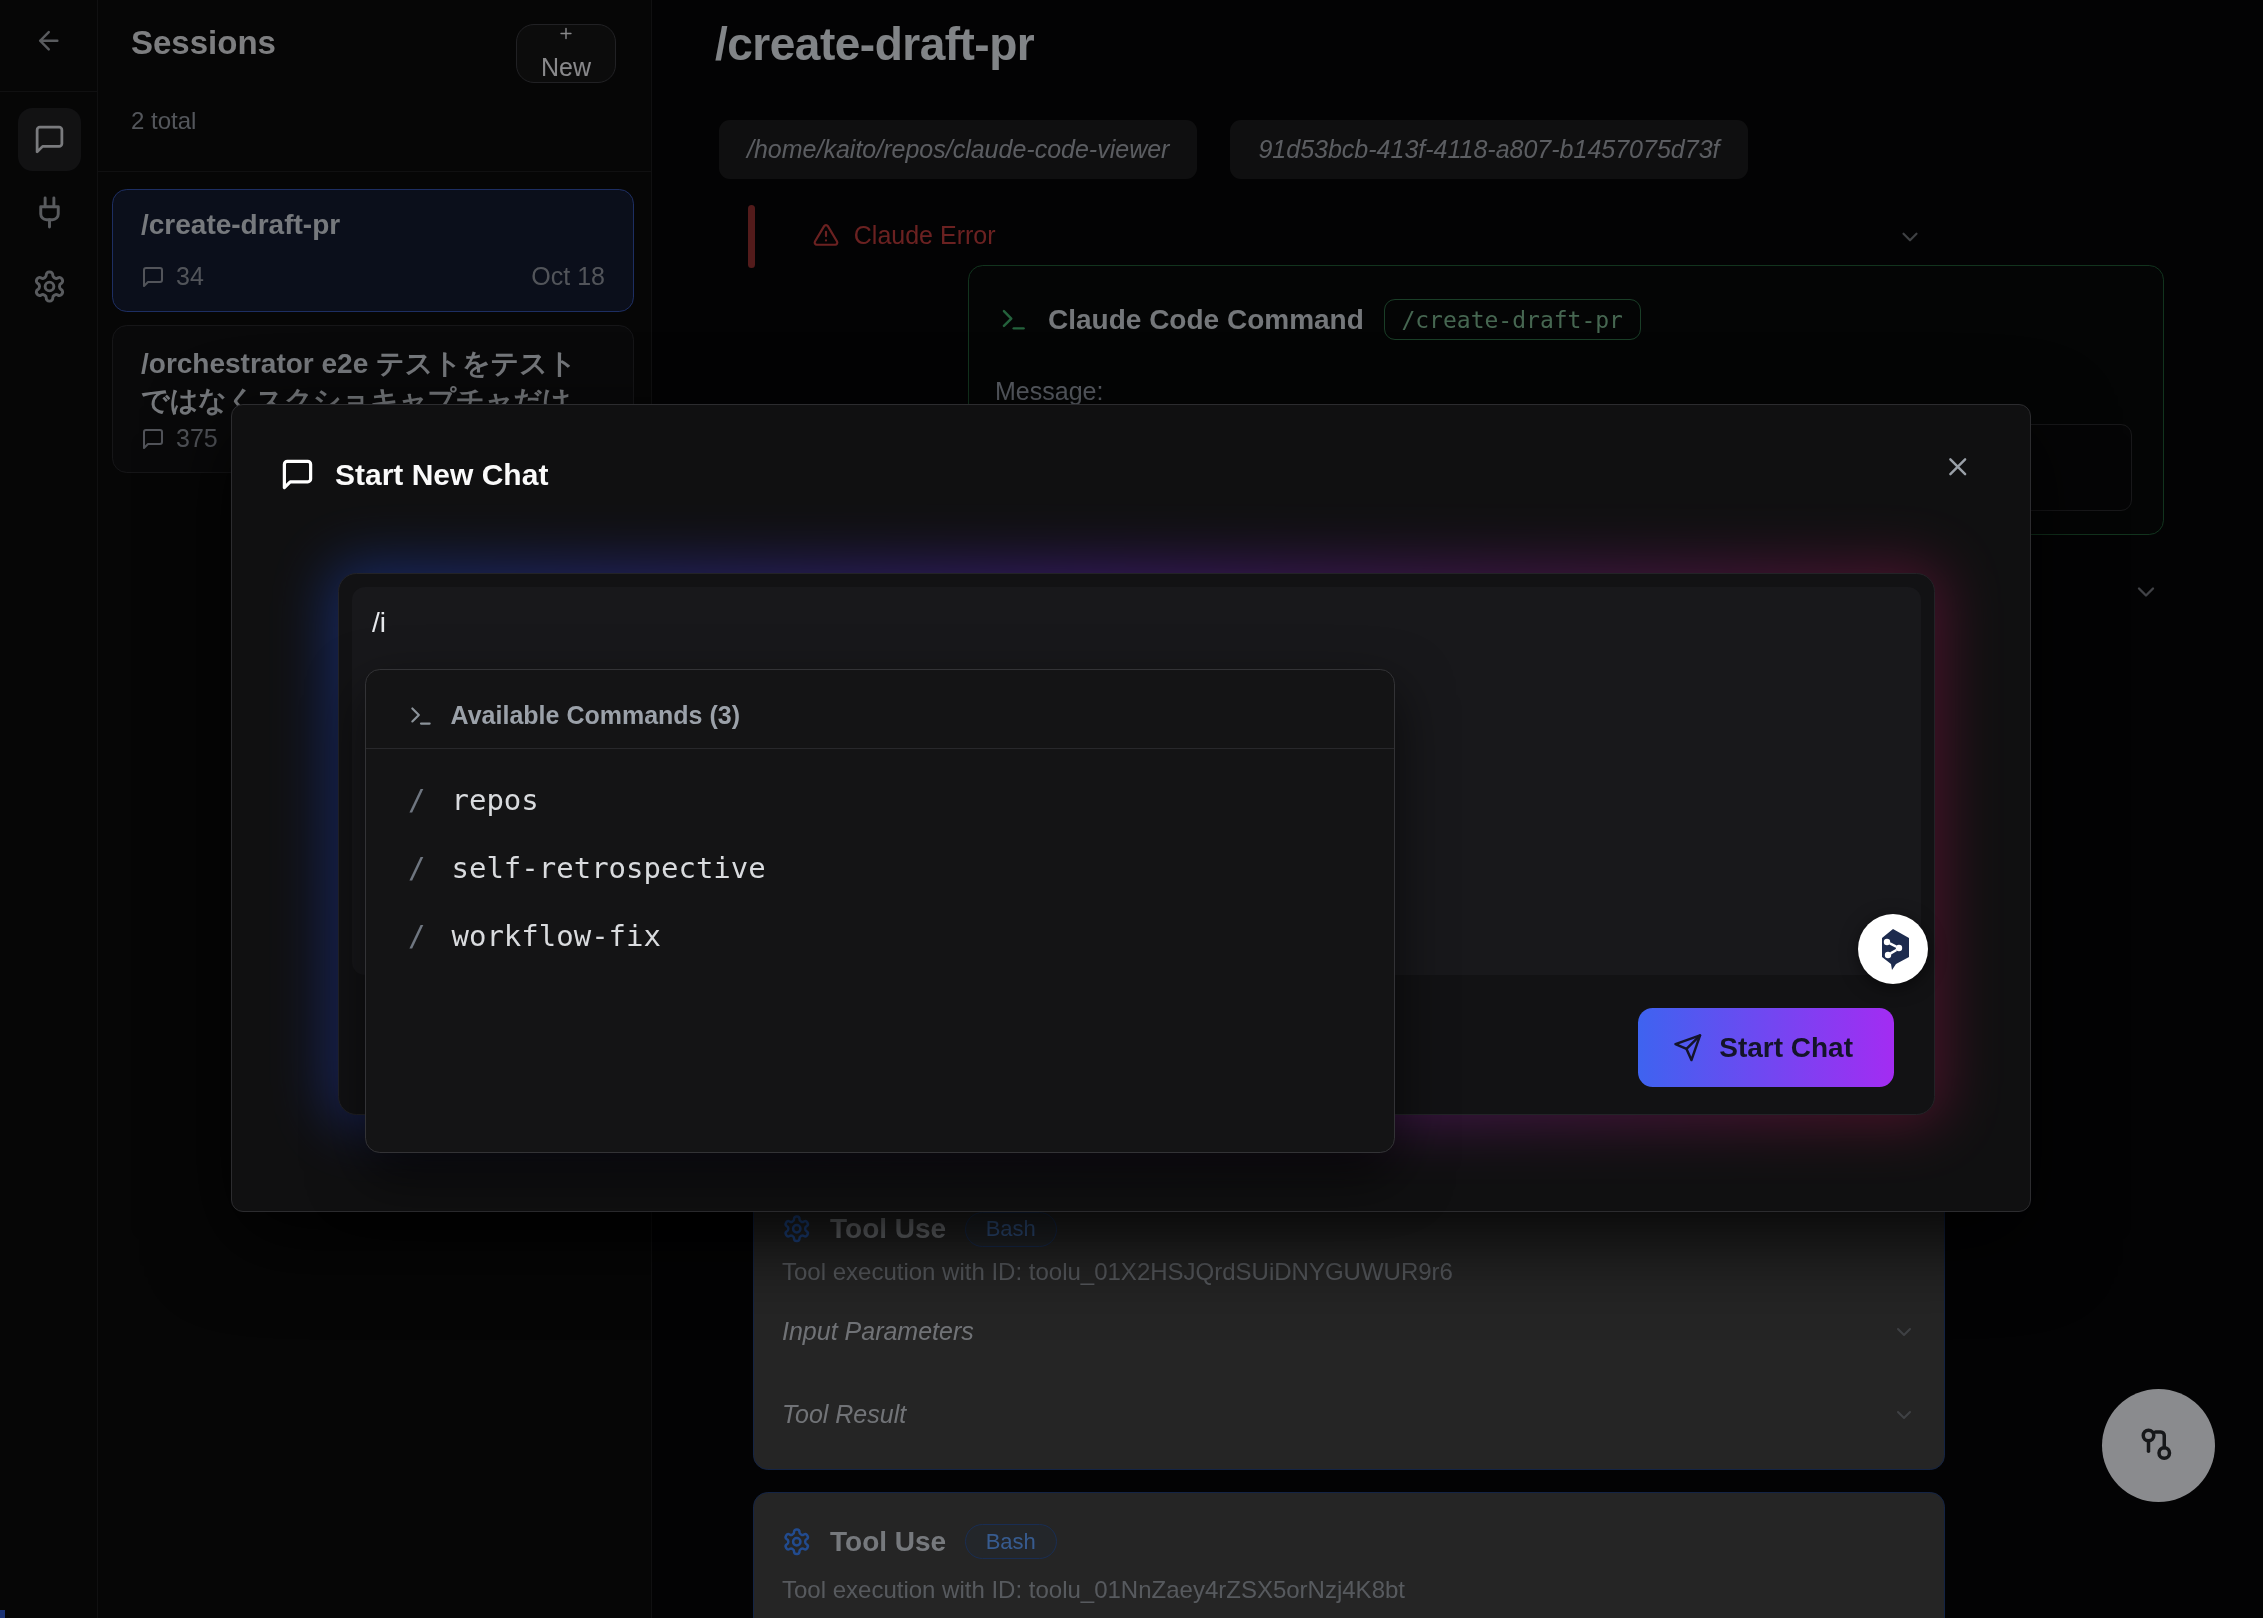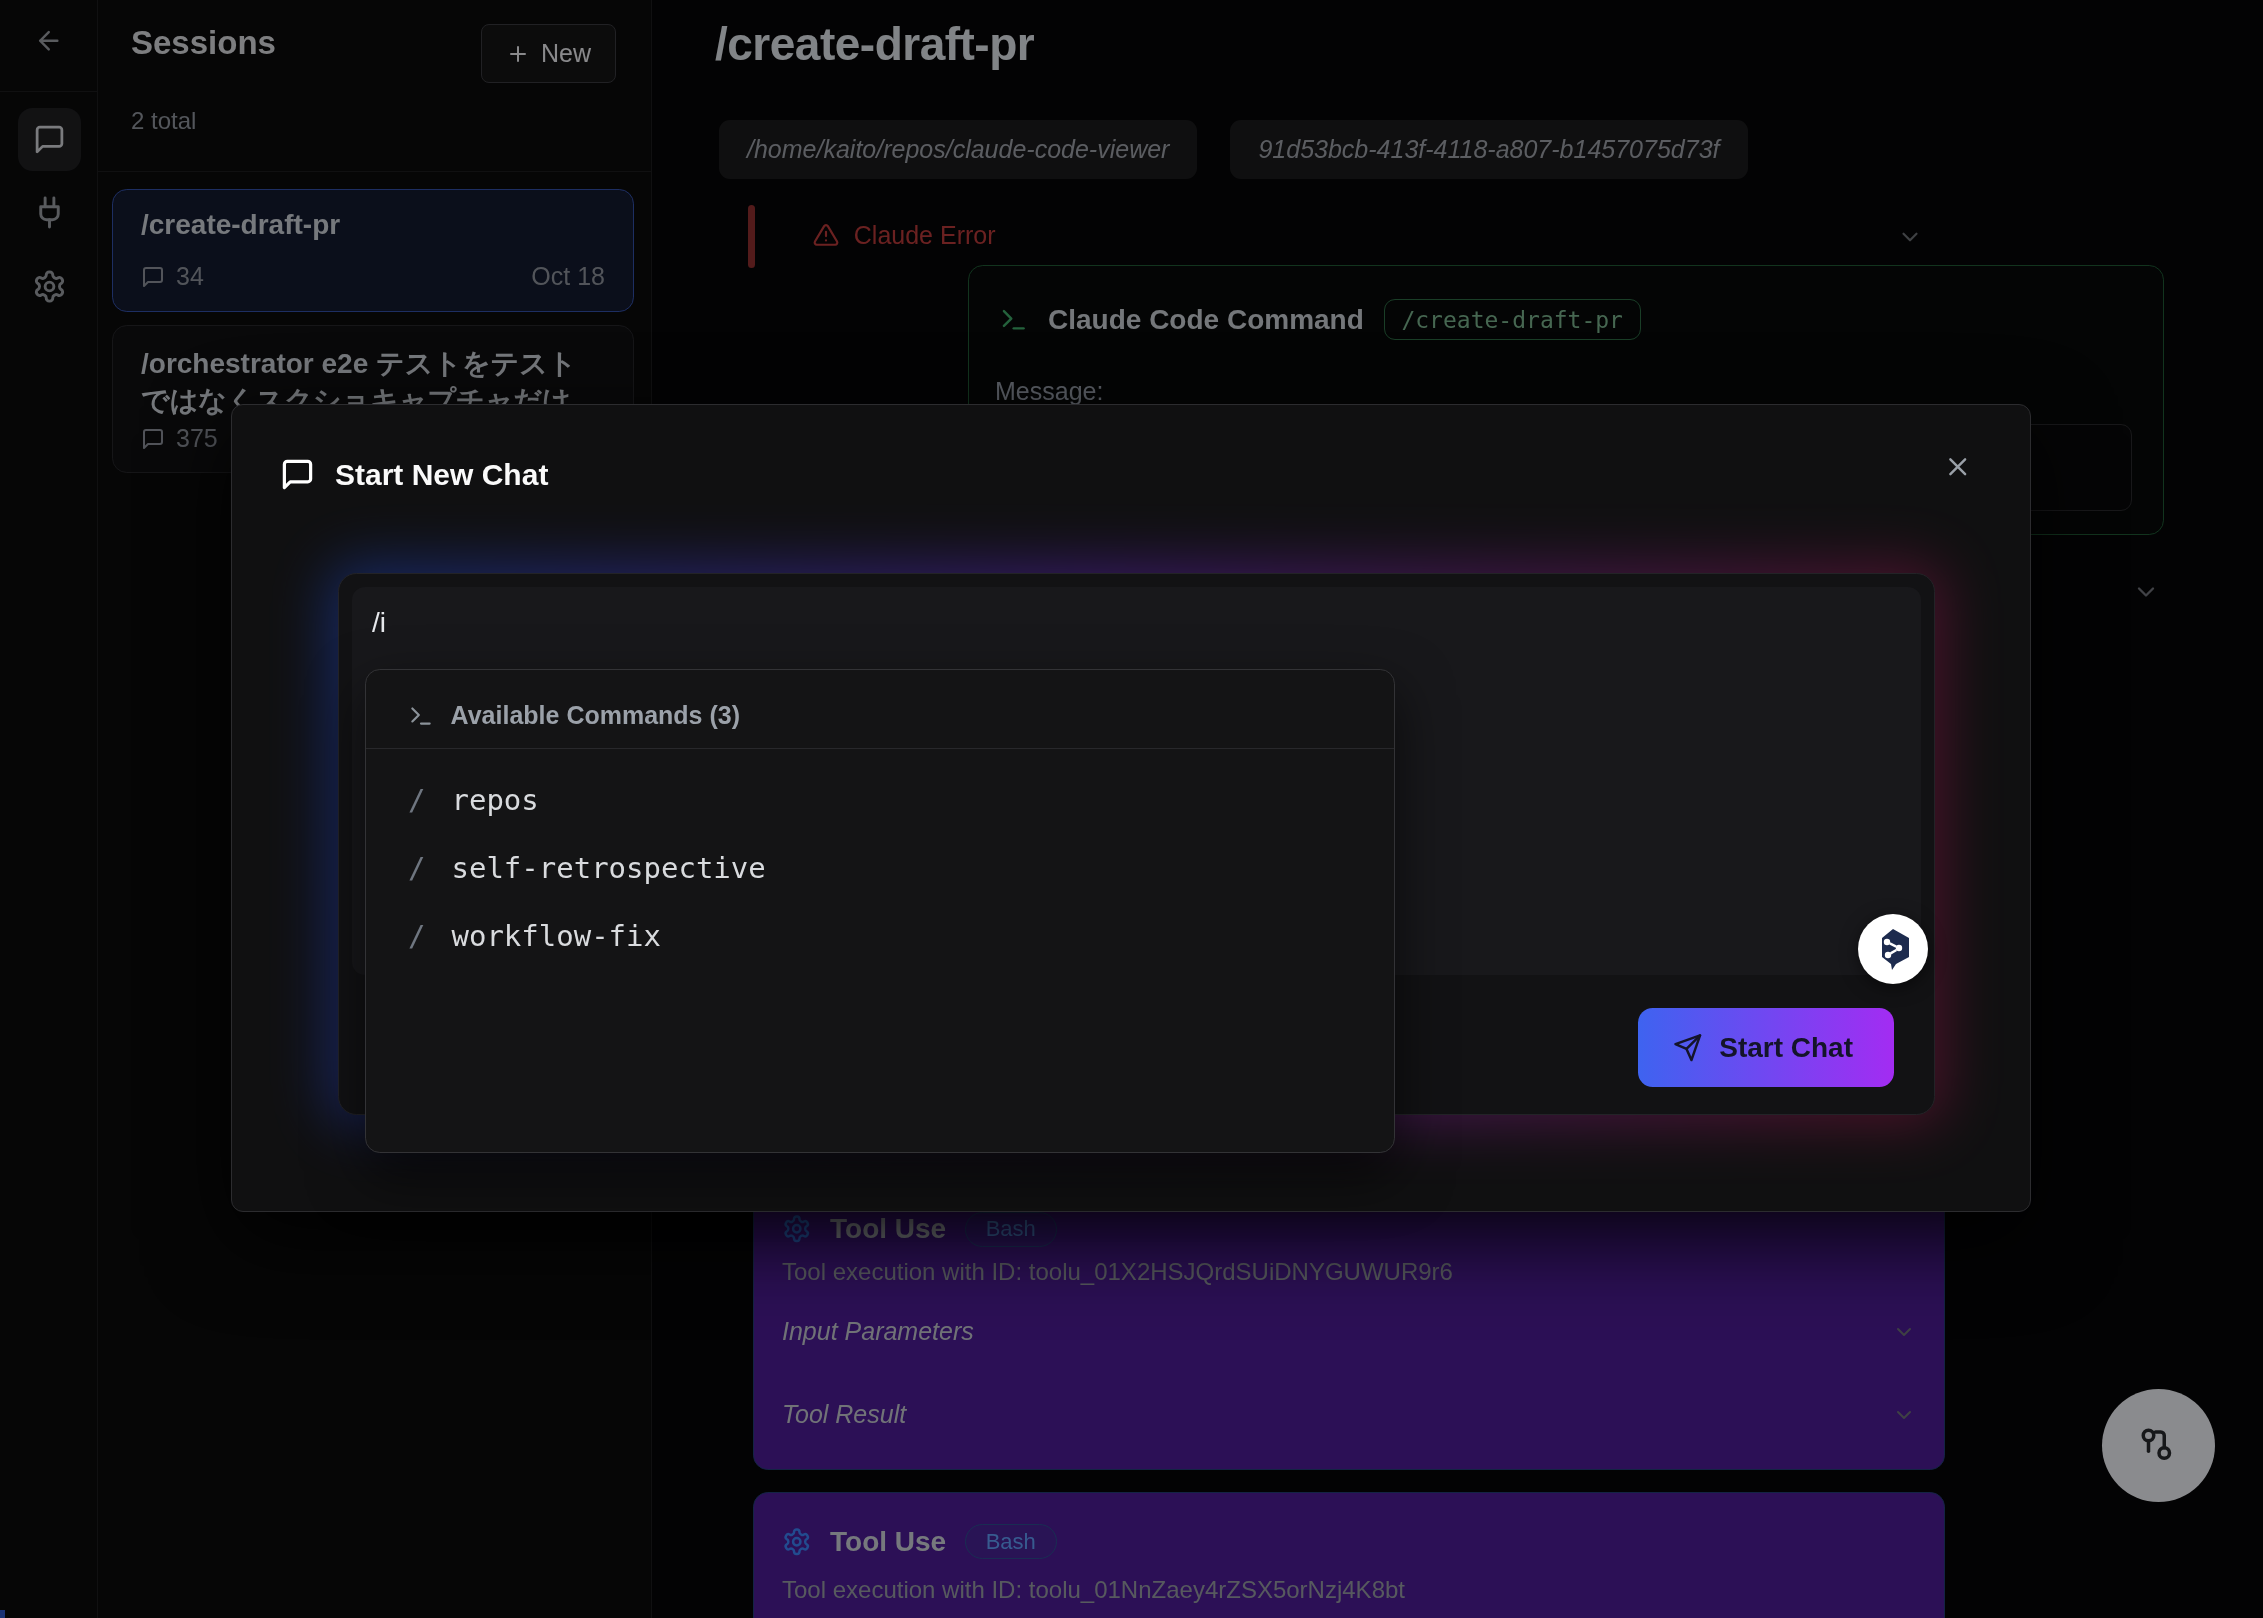--- a/index.html
+++ b/index.html
@@ -13,21 +13,21 @@
 
   
   .rail { left:0; top:0; width:98px; height:100%; background:#0b0b0c; border-right:0.9px solid #1c1c1e; z-index:1; }
   .rail-btn { position:absolute; left:27px; width:44px; height:44px; display:flex; align-items:center; justify-content:center; color:#9a9da3; cursor:pointer; }
   .rail-divider { position:absolute; left:0; top:91px; width:100%; height:0.9px; background:#1c1c1e; }
   .rail-active { position:absolute; left:17.5px; top:108px; width:63px; height:63px; border-radius:14.8px; background:#1f1f22; display:flex; align-items:center; justify-content:center; color:#d3d5d9; cursor:pointer; }
 
   
   .sessions { left:98px; top:0; width:554px; height:100%; background:#0b0b0c; border-right:0.9px solid #1c1c1e; z-index:1; }
   .sessions-title { position:absolute; left:33px; top:24px; font-size:33px; font-weight:700; color:#d8d9dc; }
-  .new-btn { position:absolute; right:35px; top:24px; height:59px; padding:0 24px; display:flex; align-items:center; gap:11px; background:#151516; border:0.9px solid #3a3a3e; border-radius:8px; color:#ececf0; font-size:25px; cursor:pointer; }
+  .new-btn { position:absolute; right:35px; top:24px; height:59px; padding:0 24px; display:flex; align-items:center; gap:11px; background:#151516; border:0.9px solid #3a3a3e; border-radius:18px; color:#ececf0; font-size:25px; cursor:pointer;flex-direction:column; }
   .sessions-count { position:absolute; left:33px; top:107px; font-size:24px; color:#90959d; }
   .sessions-divider { position:absolute; left:0; top:171px; width:100%; height:0.9px; background:#1c1c1e; }
   .sess-card { position:absolute; left:14px; width:522px; border-radius:14.8px; cursor:pointer; }
   .sess-card.selected { top:189px; height:123px; background:#141b2f; border:1.8px solid #3350a9; }
   .sess-card.plain { top:325px; height:148px; background:#111112; border:0.9px solid #26262a; }
   .sess-title { position:absolute; left:28px; top:18.5px; right:28px; font-size:28px; font-weight:600; color:#ccd0d7; white-space:nowrap; overflow:hidden; }
   .sess-title.two-line { white-space:normal; line-height:1.35; display:-webkit-box; -webkit-line-clamp:2; -webkit-box-orient:vertical; }
   .sess-meta { position:absolute; left:28px; right:28px; display:flex; align-items:center; gap:11px; color:#8d929b; font-size:25px; }
   .sess-meta .spacer { flex:1; }
 
@@ -39,21 +39,21 @@
   .schema-bar { position:absolute; left:0; top:0; bottom:0; width:7.4px; border-radius:3.7px; background:#8f2f2f; }
   .schema-label { position:absolute; left:65px; top:15.7px; font-size:25px; color:#b93a3a; display:flex; align-items:center; gap:14.8px; }
   .schema-chevron { position:absolute; right:16.6px; top:18.5px; color:#6d7076; cursor:pointer; }
   .cmd-card { left:968px; top:265px; width:1196px; height:270px; border:0.9px solid #1f5a35; border-radius:14.8px; background:rgba(32,70,44,0.06); }
   .cmd-head { position:absolute; left:29.5px; top:33px; display:flex; align-items:center; gap:20px; }
   .cmd-title { font-size:28px; font-weight:600; color:#c9cdd3; }
   .cmd-badge { border:0.9px solid #2d6b44; border-radius:11px; padding:6.5px 16.6px; color:#79b18c; font-size:23px; font-family:"DejaVu Sans Mono",monospace; }
   .cmd-msg-label { position:absolute; left:26px; top:111px; font-size:25px; color:#9ca3af; }
   .cmd-msg-box { position:absolute; left:55px; top:158px; width:1108px; height:87px; background:#0a0a0b; border:0.9px solid #2a2a2d; border-radius:11px; }
   .section-chevron { left:2132px; top:578px; color:#70737a; cursor:pointer; }
-  .tool-card { left:753px; width:1192px; border:0.9px solid #233f78; border-radius:14.8px; background:#4c1d95; }
+  .tool-card { left:753px; width:1192px; border:0.9px solid #233f78; border-radius:14.8px; background:#404040; }
   .tool-card.one { top:1192px; height:278px; }
   .tool-card.two { top:1492px; height:295px; }
   .tool-head { position:absolute; left:28px; display:flex; align-items:center; gap:18.5px; }
   .tool-title { font-size:28px; font-weight:600; color:#ccd0d7; }
   .tool-badge { border:0.9px solid #2c4f8f; background:rgba(44,79,143,0.12); border-radius:922px; padding:3.7px 20px; color:#5f9df7; font-size:22px; }
   .tool-id { position:absolute; left:28px; font-size:24px; color:#969ba3; }
   .tool-sec { position:absolute; left:28px; right:28px; display:flex; align-items:center; justify-content:space-between; color:#c3c7ce; font-size:25px; cursor:pointer;font-style:italic; }
   .tool-sec .chev { color:#6d7076; }
 
   

